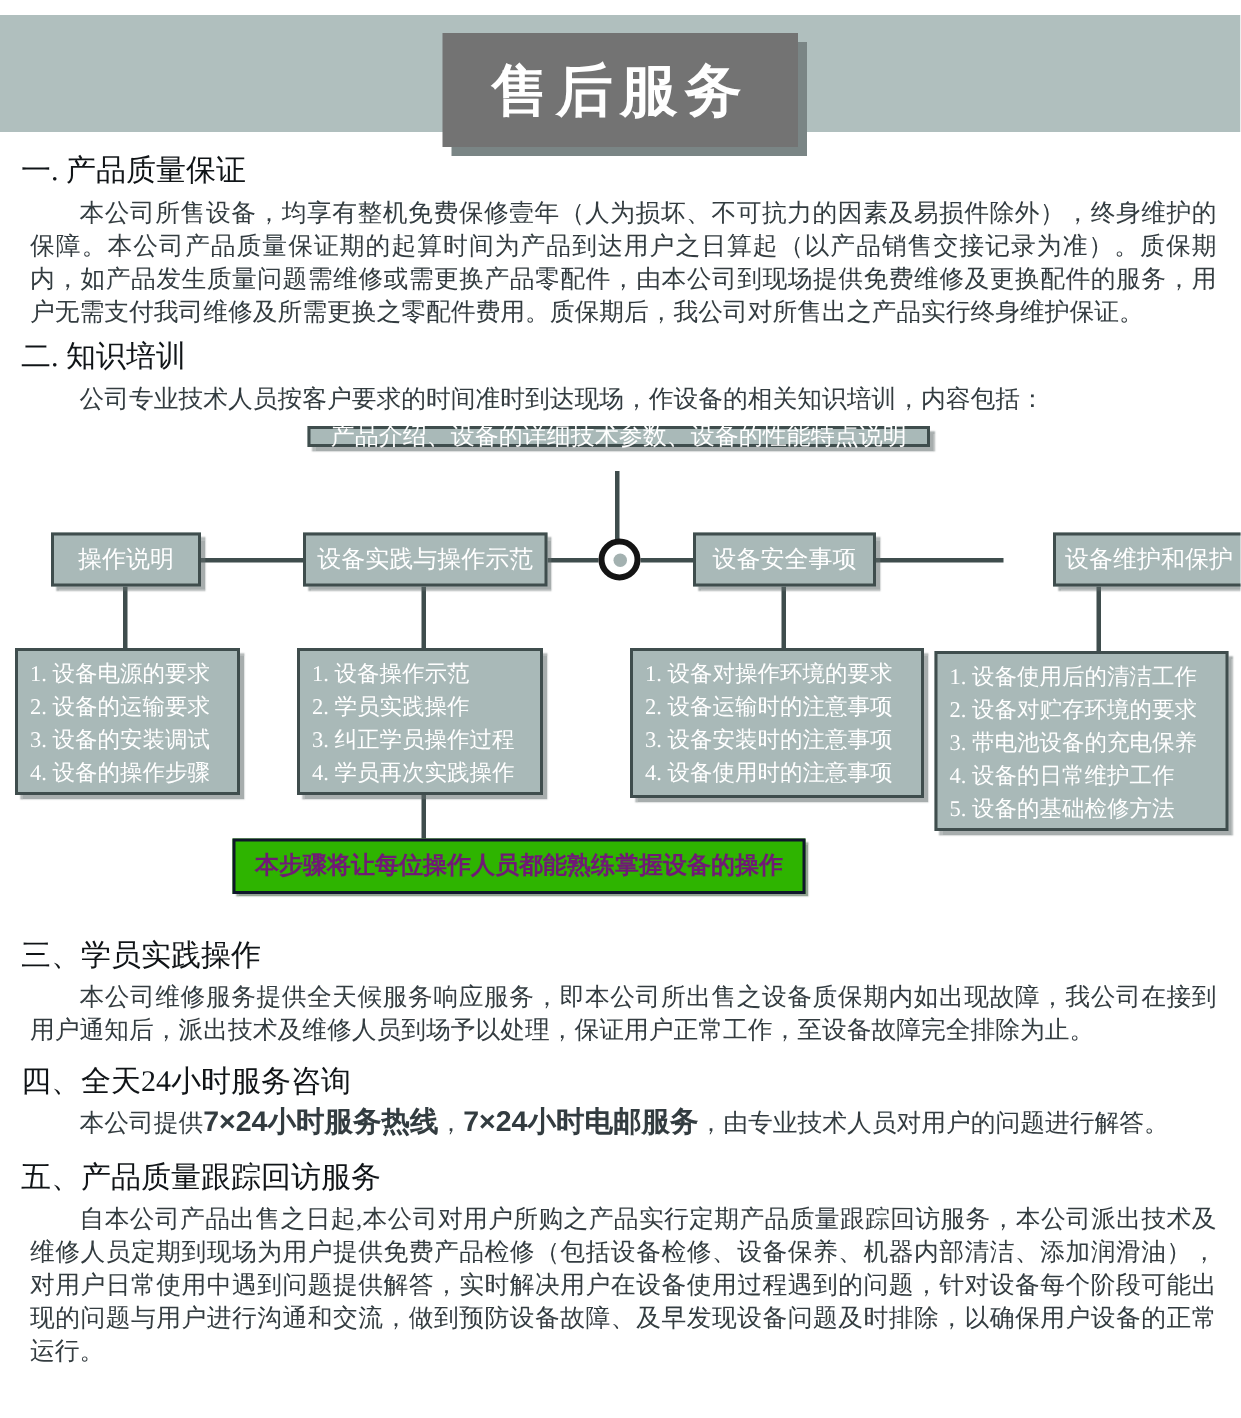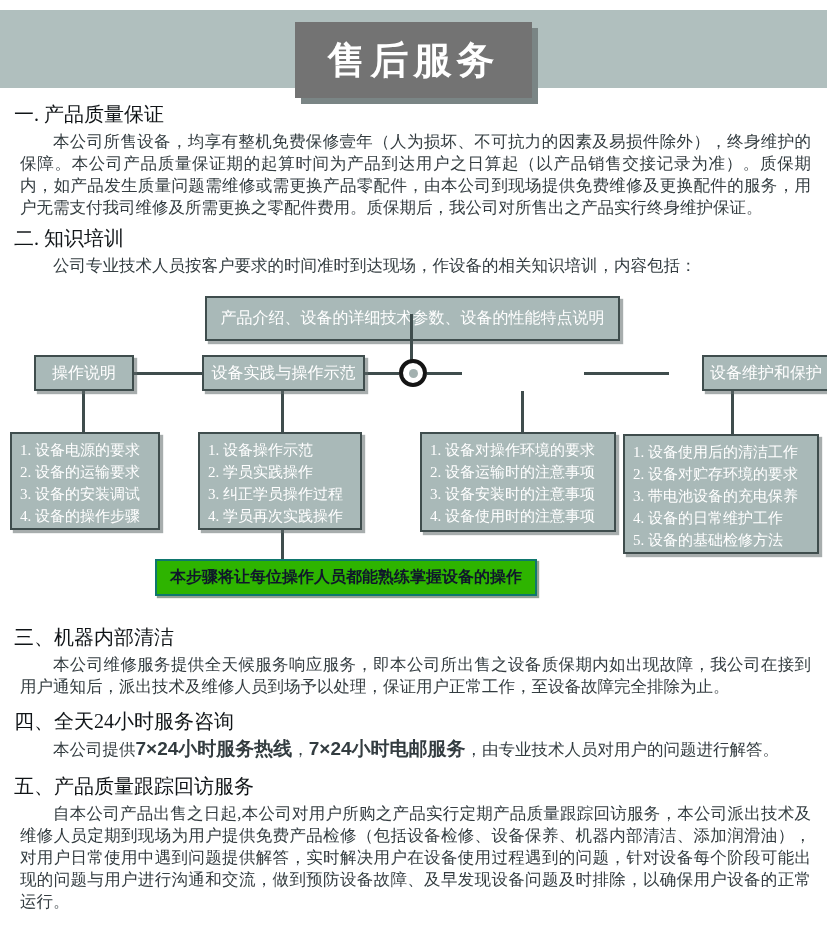--- a/index.html
+++ b/index.html
@@ -55,35 +55,35 @@
     position: absolute;
     background: #a9b9b8;
     border: 2px solid #3f4d4d;
     color: #ffffff;
     box-shadow: 3px 3px 1px rgba(95,105,105,0.55);
   }
   .fc-label {
     display: flex; align-items: center; justify-content: center;
     text-align: center; font-size: 16px; white-space: nowrap;
   }
-  .fc-root  { left: 205px; top: 2px;  width: 415px; height: 45px; margin-top: 12px; }
+  .fc-root  { left: 205px; top: 2px;  width: 415px; height: 14px; }
   .fc-b1    { left: 34px;  top: 73px; width: 100px; height: 36px; }
   .fc-b2    { left: 202px; top: 73px; width: 163px; height: 36px; }
   .fc-b3    { left: 462px; top: 73px; width: 122px; height: 36px; }
   .fc-b4    { left: 702px; top: 73px; width: 128px; height: 36px; }
   .fc-list { font-size: 15px; line-height: 22px; padding: 5px 8px; white-space: nowrap; }
   .fc-l1 { left: 10px;  top: 150px; width: 150px; height: 98px; }
   .fc-l2 { left: 198px; top: 150px; width: 164px; height: 98px; }
   .fc-l3 { left: 420px; top: 150px; width: 196px; height: 100px; }
   .fc-l4 { left: 623px; top: 152px; width: 196px; height: 120px; }
   .fc-green {
     position: absolute; left: 155px; top: 277px; width: 382px; height: 37px;
-    background: #2eb400; border: 2px solid #0f766e;
+    background: #2eb400; border: 2px solid #0f172a;
     box-shadow: 2px 2px 1px rgba(40,70,40,0.5);
-    color: #0f172a; font-weight: bold; font-size: 16px;
+    color: #701a75; font-weight: bold; font-size: 16px;
     display: flex; align-items: center; justify-content: center; white-space: nowrap;
   }
   .conn { position: absolute; background: #3f4d4d; }
   .conn.v { width: 3px; }
   .conn.h { height: 3px; }
   .hub {
     position: absolute; left: 399px; top: 77px;
     width: 28px; height: 28px; border-radius: 50%;
     background: #ffffff; border: 4px solid #141414;
     display: flex; align-items: center; justify-content: center;
@@ -119,20 +119,21 @@
   <div class="conn v" style="left:521px; top:109px; height:41px;"></div>
   <div class="conn v" style="left:731px; top:109px; height:43px;"></div>
   <div class="conn v" style="left:281px; top:248px; height:29px;"></div>
 
   <div class="hub">
     <div class="hub-dot"></div>
   </div>
 
   <div class="fc-box fc-label fc-b1">操作说明</div>
   <div class="fc-box fc-label fc-b2">设备实践与操作示范</div>
+  <div class="fc-box fc-label fc-b3">设备安全事项</div>
   <div class="fc-box fc-label fc-b4">设备维护和保护</div>
 
   <div class="fc-box fc-list fc-l1">
     <div>1. 设备电源的要求</div>
     <div>2. 设备的运输要求</div>
     <div>3. 设备的安装调试</div>
     <div>4. 设备的操作步骤</div>
   </div>
   <div class="fc-box fc-list fc-l2">
     <div>1. 设备操作示范</div>
@@ -150,20 +151,20 @@
     <div>1. 设备使用后的清洁工作</div>
     <div>2. 设备对贮存环境的要求</div>
     <div>3. 带电池设备的充电保养</div>
     <div>4. 设备的日常维护工作</div>
     <div>5. 设备的基础检修方法</div>
   </div>
 
   <div class="fc-green">本步骤将让每位操作人员都能熟练掌握设备的操作</div>
 </div>
 
-<h2 class="h-s3">三、机器内部清洁</h2>
+<h2 class="h-s3">三、学员实践操作</h2>
 <p class="body-text">本公司维修服务提供全天候服务响应服务，即本公司所出售之设备质保期内如出现故障，我公司在接到用户通知后，派出技术及维修人员到场予以处理，保证用户正常工作，至设备故障完全排除为止。</p>
 
 <h2 class="h-s4">四、全天24小时服务咨询</h2>
 <p class="body-text"><span>本公司提供</span><span class="bold-sans">7×24小时服务热线</span><span>，</span><span class="bold-sans">7×24小时电邮服务</span><span>，由专业技术人员对用户的问题进行解答。</span></p>
 
 <h2 class="h-s5">五、产品质量跟踪回访服务</h2>
 <p class="body-text">自本公司产品出售之日起,本公司对用户所购之产品实行定期产品质量跟踪回访服务，本公司派出技术及维修人员定期到现场为用户提供免费产品检修（包括设备检修、设备保养、机器内部清洁、添加润滑油），对用户日常使用中遇到问题提供解答，实时解决用户在设备使用过程遇到的问题，针对设备每个阶段可能出现的问题与用户进行沟通和交流，做到预防设备故障、及早发现设备问题及时排除，以确保用户设备的正常运行。</p>
 
 </body></html>

